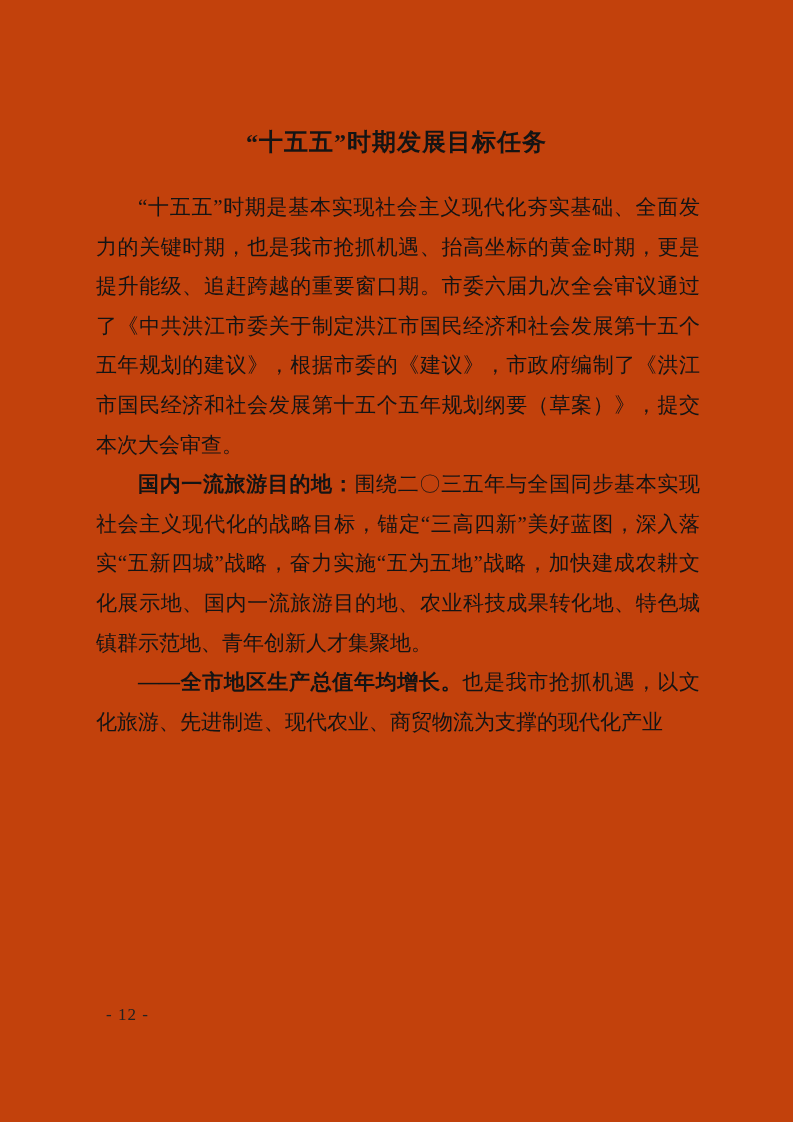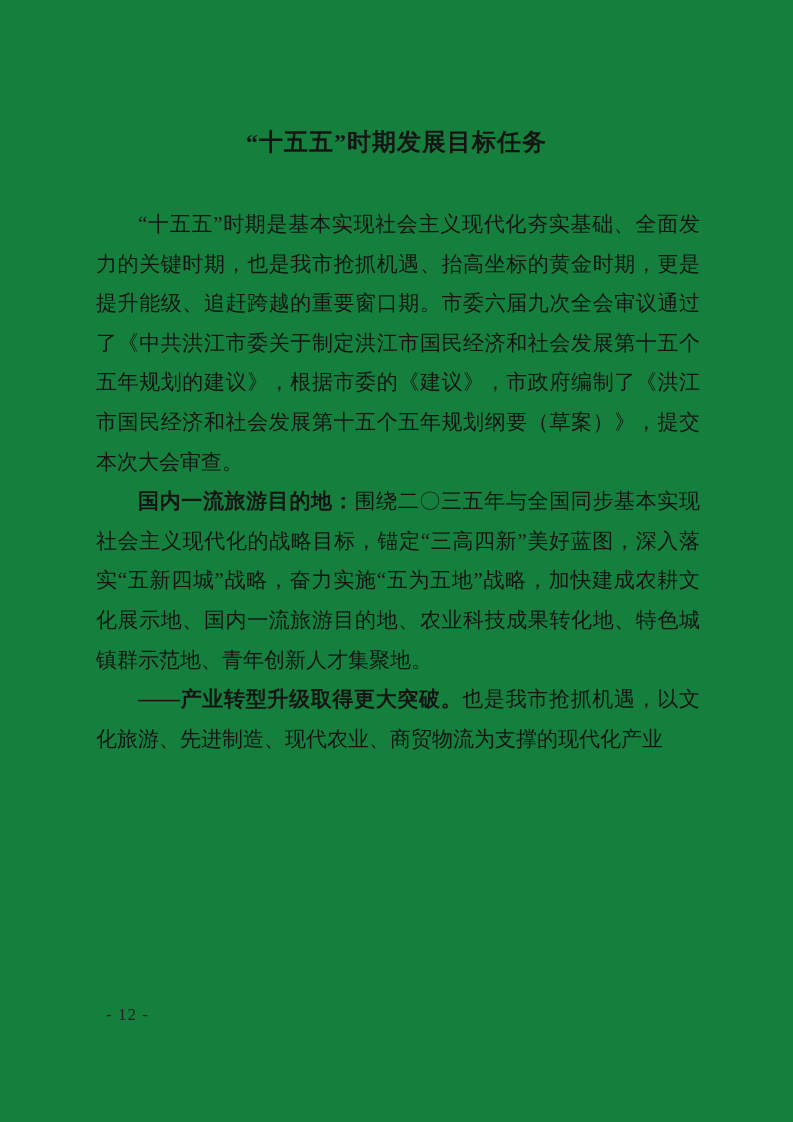--- a/index.html
+++ b/index.html
@@ -4,40 +4,40 @@
 <style>
   html, body {
     margin: 0;
     padding: 0;
     background: #ffffff;
   }
   .page {
     position: relative;
     width: 793px;
     height: 1122px;
-    background: #15803d;
+    background: #c2410c;
     overflow: hidden;
     font-family: "Liberation Serif", "DejaVu Serif", serif;
     color: #141414;
   }
   .doc-title {
     position: absolute;
     top: 124px;
     left: 0;
     width: 100%;
     text-align: center;
     font-size: 24px;
     line-height: 36px;
     font-weight: 700;
     letter-spacing: 1px;
     margin: 0;
   }
   .body-text {
     position: absolute;
-    top: 205px;
+    top: 188px;
     left: 96px;
     width: 604px;
     font-size: 21px;
     line-height: 39.6px;
     text-align: justify;
   }
   .body-text p {
     margin: 0;
     padding: 0;
     text-indent: 2em;
@@ -62,19 +62,19 @@
 
   <h1 class="doc-title">“十五五”时期发展目标任务</h1>
 
   <div class="body-text">
 
     <p><span>“十五五”时期是基本实现社会主义现代化夯实基础、全面发力的关键时期，也是我市抢抓机遇、抬高坐标的黄金时期，更是提升能级、追赶跨越的重要窗口期。市委六届九次全会审议通过了《中共洪江市委关于制定洪江市国民经济和社会发展第十五个五年规划的建议》，根据市委的《建议》，市政府编制了《洪江市国民经济和社会发展第十五个五年规划纲要（草案）》，提交本次大会审查。</span></p>
 
     <p><span class="lead">国内一流旅游目的地：</span><span>围绕二〇三五年与全国同步基本实现社会主义现代化的战略目标，锚定“三高四新”美好蓝图，深入落实“五新四城”战略，奋力实施“五为五地”战略，加快建成农耕文化展示地、国内一流旅游目的地、农业科技成果转化地、特色城镇群示范地、青年创新人才集聚地。</span></p>
 
 
-    <p><span class="lead">——产业转型升级取得更大突破。</span><span>也是我市抢抓机遇，以文化旅游、先进制造、现代农业、商贸物流为支撑的现代化产业</span></p>
+    <p><span class="lead">——全市地区生产总值年均增长。</span><span>也是我市抢抓机遇，以文化旅游、先进制造、现代农业、商贸物流为支撑的现代化产业</span></p>
 
   </div>
 
   <div class="page-number">- 12 -</div>
 
 </div>
 
 </body></html>

